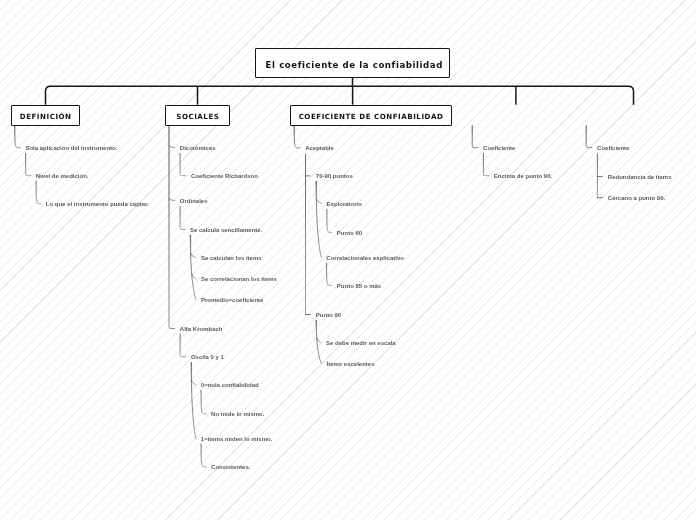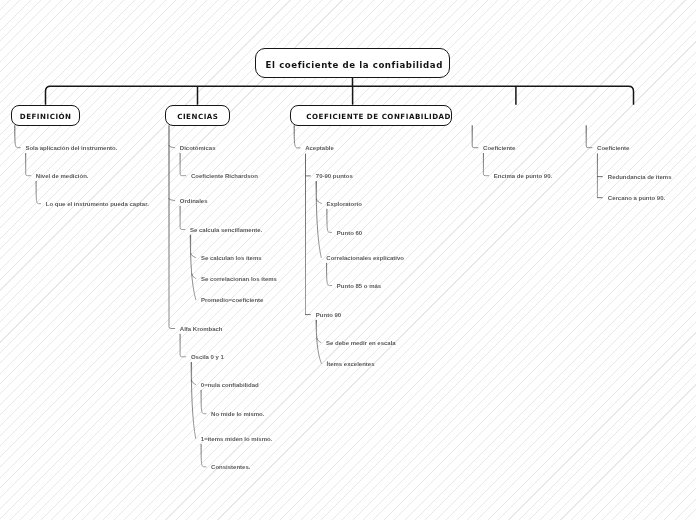--- a/index.html
+++ b/index.html
@@ -6,26 +6,26 @@
   html,body{margin:0;padding:0;background:#fff;}
   body{width:696px;height:520px;overflow:hidden;
        font-family:"DejaVu Sans",sans-serif;}
   #canvas{position:relative;width:696px;height:520px;overflow:hidden;background:#fff;}
   #stripes{position:absolute;left:0;top:0;width:696px;height:520px;
     background-image:repeating-linear-gradient(135deg,
       rgba(255,255,255,0) 0px,rgba(255,255,255,0) 6.6px,
       #e8e8e8 6.6px,#e8e8e8 7.35px);}
   svg#links{position:absolute;left:0;top:0;width:696px;height:520px;overflow:visible;}
   .node-box{position:absolute;box-sizing:border-box;border:1.4px solid #161616;
-    border-radius:8px;background:#fff;
+    border-radius:1px;background:#fff;
     display:flex;align-items:center;justify-content:center;}
   .node-box .lbl{font-weight:bold;color:#121212;white-space:nowrap;
     font-size:7.1px;letter-spacing:.52px;margin-right:-.52px;
     position:relative;top:1px;}
-  .root-box{border-width:1.5px;border-radius:10px;text-align:center;}
+  .root-box{border-width:1.5px;border-radius:1px;text-align:center;}
   .root-box .lbl{font-size:8.6px;letter-spacing:.58px;margin-right:-.58px;
     position:relative;top:2.3px;left:1.5px;}
   .leaf{position:absolute;white-space:nowrap;color:#5a5a5a;
     font-family:"Liberation Sans",sans-serif;font-size:6px;font-weight:bold;
     letter-spacing:0;transform:translateY(-100%);}
 </style>
 </head>
 <body>
 
 <div id="canvas">
@@ -206,36 +206,36 @@
   <div class="node-box root-box" id="root-box" style="left: 255.2px; top: 48.4px; width: 194.6px; height: 29.2px;">
     <span class="lbl">El coeficiente de la confiabilidad</span>
   </div>
 <div class="node-box " style="left: 10.6px; top: 104.7px; width: 69.6px; height: 21px;">
       <span class="lbl">DEFINICIÓN</span>
     </div>
     <div class="leaf" style="left: 25.4px; top: 151px;">Sola aplicación del instrumento.</div>
     <div class="leaf" style="left: 35.8px; top: 179px;">Nivel de medición.</div>
     <div class="leaf" style="left: 45.8px; top: 207px;">Lo que el instrumento pueda captar.</div>
     <div class="node-box " style="left: 164.8px; top: 104.7px; width: 65.6px; height: 21px;">
-      <span class="lbl">CIENCIAS</span>
+      <span class="lbl">SOCIALES</span>
     </div>
     <div class="leaf" style="left: 179.8px; top: 151px;">Dicotómicas</div>
     <div class="leaf" style="left: 190.9px; top: 179px;">Coeficiente Richardson</div>
     <div class="leaf" style="left: 179.8px; top: 203.9px;">Ordinales</div>
     <div class="leaf" style="left: 190px; top: 232.8px;">Se calcula sencillamente.</div>
     <div class="leaf" style="left: 200.9px; top: 261px;">Se calculan los ítems</div>
     <div class="leaf" style="left: 200.9px; top: 281.8px;">Se correlacionan los ítems</div>
     <div class="leaf" style="left: 200.9px; top: 303px;">Promedio=coeficiente</div>
     <div class="leaf" style="left: 179.8px; top: 331.8px;">Alfa Krombach</div>
     <div class="leaf" style="left: 190.9px; top: 360.1px;">Oscila 0 y 1</div>
     <div class="leaf" style="left: 200.8px; top: 387.9px;">0=nula confiabilidad</div>
     <div class="leaf" style="left: 211.1px; top: 417px;">No mide lo mismo.</div>
     <div class="leaf" style="left: 200.8px; top: 441.9px;">1=ítems miden lo mismo.</div>
     <div class="leaf" style="left: 211.1px; top: 470.1px;">Consistentes.</div>
-    <div class="node-box " style="left: 290px; top: 104.7px; width: 161.5px; height: 21px; justify-content: flex-end;">
+    <div class="node-box " style="left: 290px; top: 104.7px; width: 161.5px; height: 21px;">
       <span class="lbl">COEFICIENTE DE CONFIABILIDAD</span>
     </div>
     <div class="leaf" style="left: 305.2px; top: 151.2px;">Aceptable</div>
     <div class="leaf" style="left: 315.8px; top: 179.2px;">70-90 puntos</div>
     <div class="leaf" style="left: 326.6px; top: 206.8px;">Exploratorio</div>
     <div class="leaf" style="left: 336.8px; top: 235.7px;">Punto 60</div>
     <div class="leaf" style="left: 326.3px; top: 260.8px;">Correlacionales explicativo</div>
     <div class="leaf" style="left: 336.8px; top: 288.8px;">Punto 85 o más</div>
     <div class="leaf" style="left: 315.8px; top: 317.9px;">Punto 90</div>
     <div class="leaf" style="left: 326px; top: 345.9px;">Se debe medir en escala</div>

